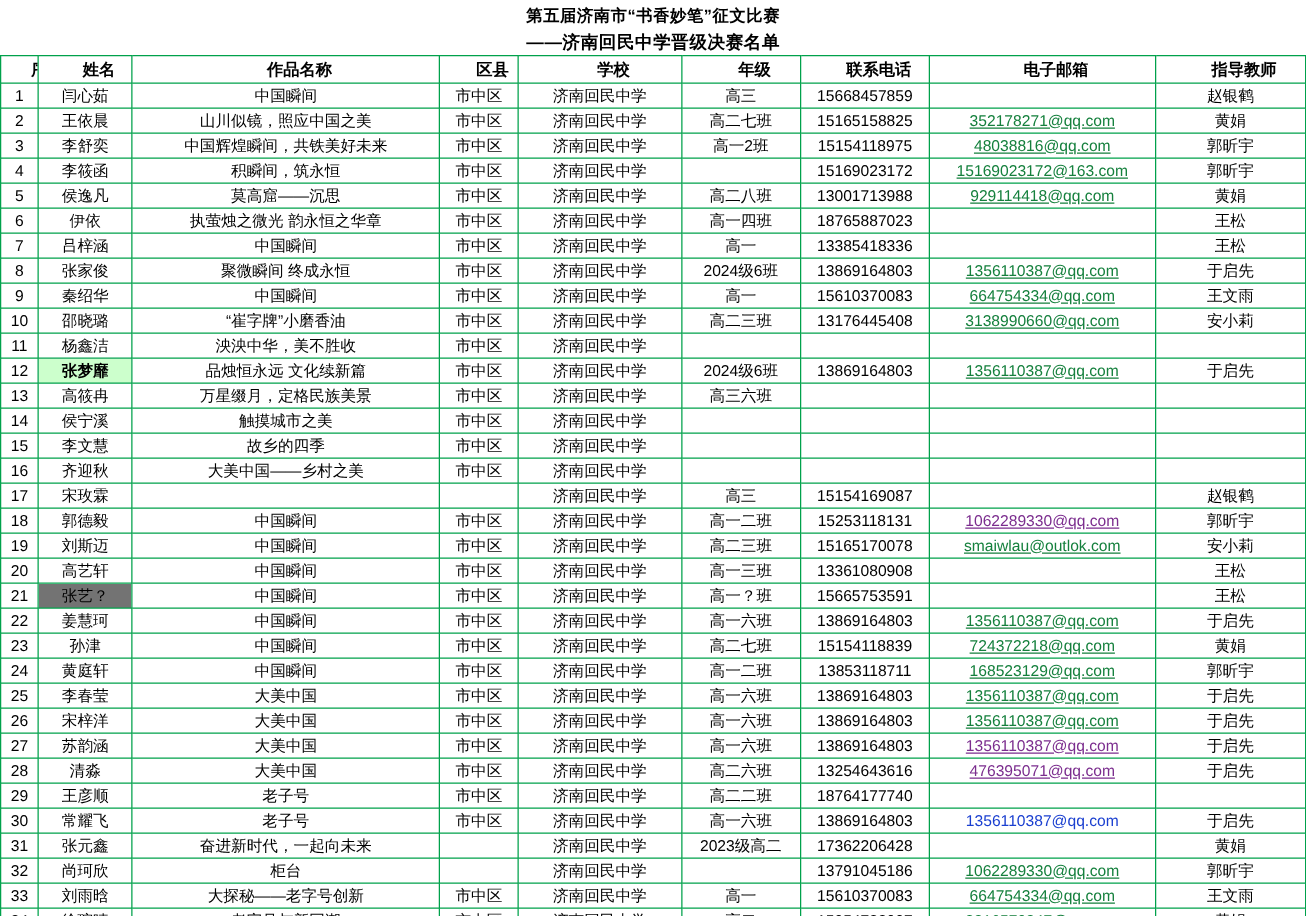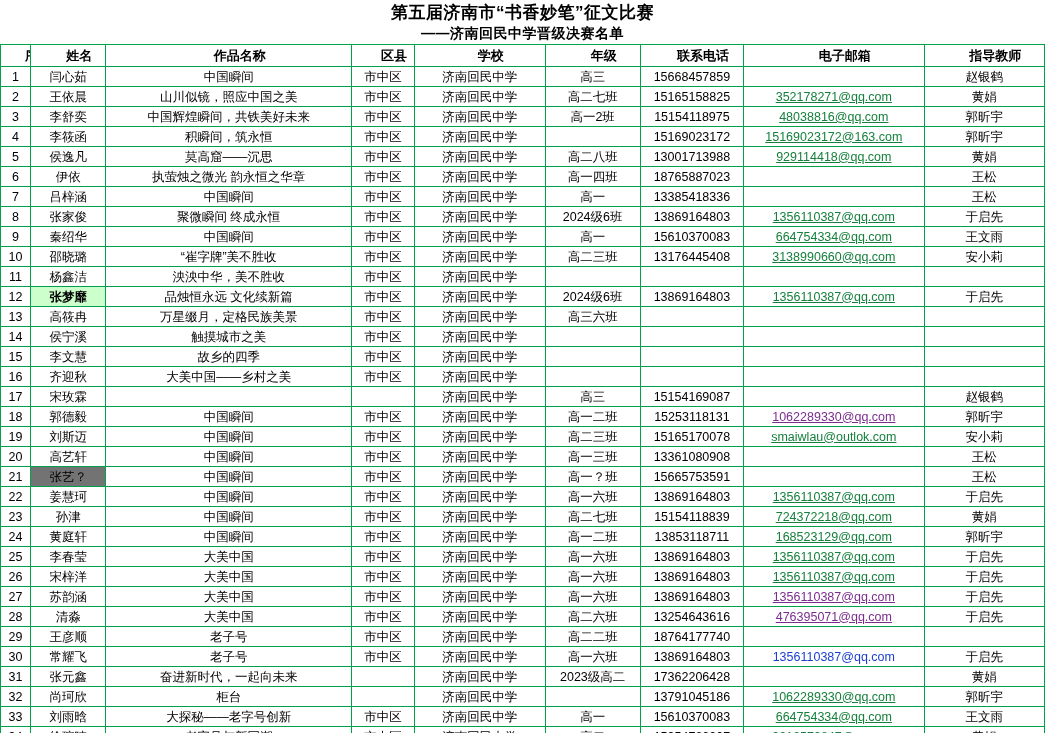--- a/index.html
+++ b/index.html
@@ -16,21 +16,21 @@
   }
   .sheet {
     width: 1045px;
     position: relative;
   }
   .title-block {
     text-align: center;
     padding-top: 2px;
   }
   .title-main {
-    font-size: 17px;
+    font-size: 13px;
     font-weight: bold;
     line-height: 21px;
     letter-spacing: 0.5px;
   }
   .title-sub {
     font-size: 14px;
     font-weight: bold;
     line-height: 20px;
     letter-spacing: 0.5px;
   }
@@ -221,21 +221,21 @@
           <td>市中区</td>
           <td>济南回民中学</td>
           <td>高一</td>
           <td>15610370083</td>
           <td><span class="email">664754334@qq.com</span></td>
           <td>王文雨</td>
         </tr>
         <tr>
           <td>10</td>
           <td class="name-cell">邵晓璐</td>
-          <td class="work-cell">“崔字牌”美不胜收</td>
+          <td class="work-cell">“崔字牌”小磨香油</td>
           <td>市中区</td>
           <td>济南回民中学</td>
           <td>高二三班</td>
           <td>13176445408</td>
           <td><span class="email">3138990660@qq.com</span></td>
           <td>安小莉</td>
         </tr>
         <tr>
           <td>11</td>
           <td class="name-cell">杨鑫洁</td>

